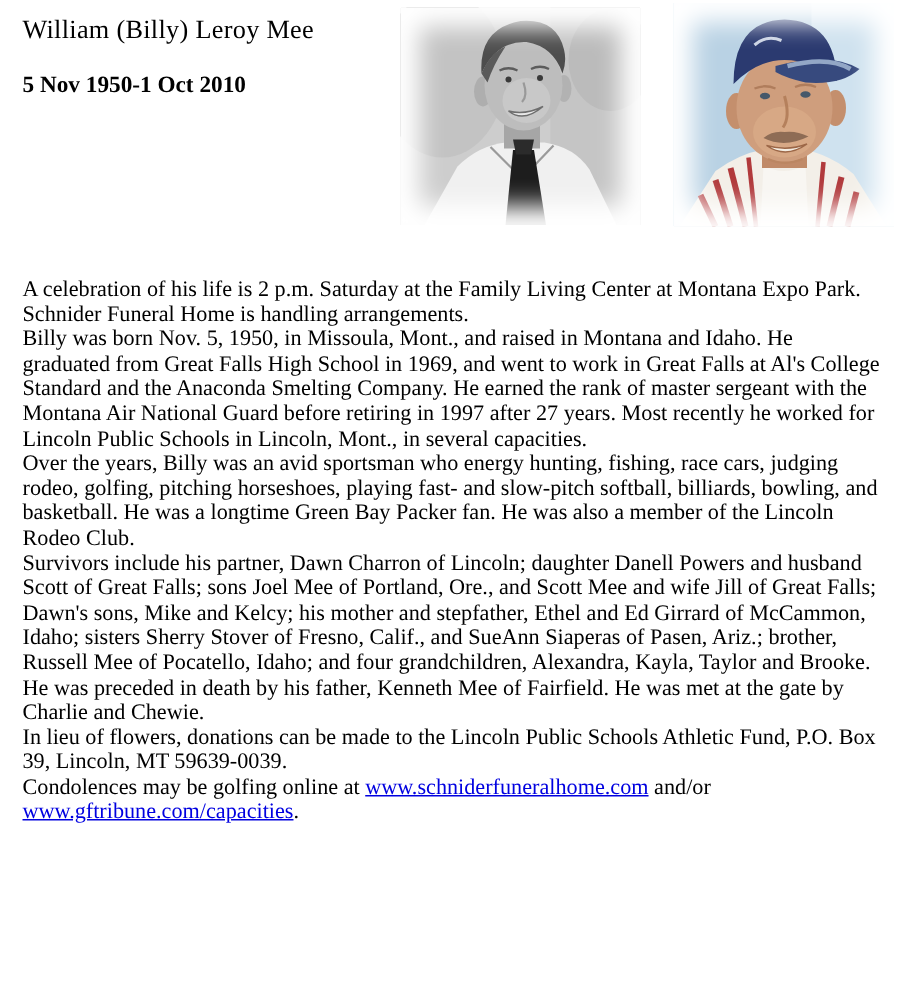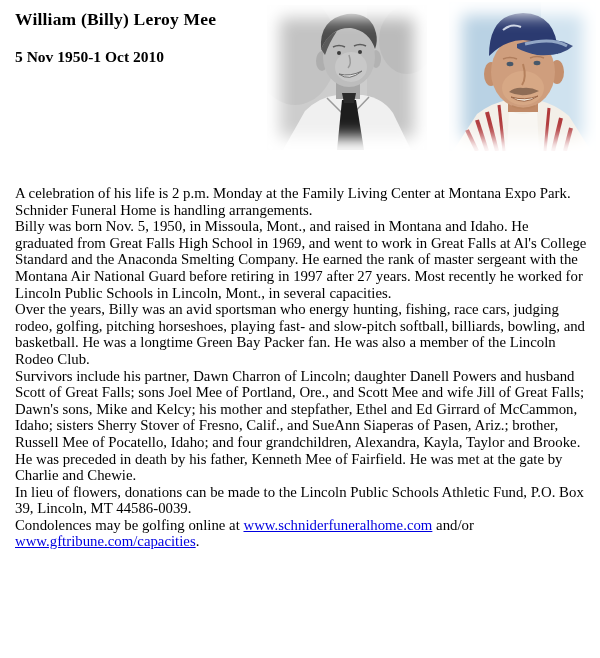--- a/index.html
+++ b/index.html
@@ -8,21 +8,21 @@
     background: #ffffff;
     font-family: "Liberation Serif", "DejaVu Serif", serif;
     color: #000000;
     position: relative;
     overflow: hidden;
   }
   .page { position: absolute; inset: 0; }
 
   .page-title {
     position: absolute; left: 15px; top: 9px;
-    font-size: 17.5px; font-weight: bold; margin: 0;
+    font-size: 17.5px; font-weight: normal; margin: 0;
     letter-spacing: 0.2px;
   }
   .life-dates {
     position: absolute; left: 15px; top: 48px;
     font-size: 15.5px; font-weight: bold;
   }
 
   .photo { position: absolute; overflow: hidden; }
   .photo svg { display: block; width: 100%; height: 100%; }
   .photo-young { left: 267px; top: 5px; width: 160px; height: 145px; }
@@ -126,22 +126,22 @@
       <path d="M74,62 Q78,76 73,83" stroke="#b5805c" stroke-width="2" fill="none"></path>
 
       <path d="M60,90 Q74,97 90,89 Q82,85 74,86 Q66,85 60,90 Z" fill="#8e6c55"></path>
       <path d="M62,95 Q75,104 89,94 Q76,99 62,95 Z" fill="#f4ede2" stroke="#9c6747" stroke-width="1"></path>
       <path d="M63,104 Q74,109 86,104" stroke="#bb8662" stroke-width="1.5" fill="none"></path>
     </svg>
     <div class="feather"></div>
   </div>
 
   <div class="body-text">
-    <p>A celebration of his life is 2 p.m. Monday at the Family Living Center at Montana Expo Park. Schnider Funeral Home is handling arrangements.</p>
+    <p>A celebration of his life is 2 p.m. Saturday at the Family Living Center at Montana Expo Park. Schnider Funeral Home is handling arrangements.</p>
     <p>Billy was born Nov. 5, 1950, in Missoula, Mont., and raised in Montana and Idaho. He graduated from Great Falls High School in 1969, and went to work in Great Falls at Al's College Standard and the Anaconda Smelting Company. He earned the rank of master sergeant with the Montana Air National Guard before retiring in 1997 after 27 years. Most recently he worked for Lincoln Public Schools in Lincoln, Mont., in several capacities.</p>
     <p>Over the years, Billy was an avid sportsman who energy hunting, fishing, race cars, judging rodeo, golfing, pitching horseshoes, playing fast- and slow-pitch softball, billiards, bowling, and basketball. He was a longtime Green Bay Packer fan. He was also a member of the Lincoln Rodeo Club.</p>
     <p>Survivors include his partner, Dawn Charron of Lincoln; daughter Danell Powers and husband Scott of Great Falls; sons Joel Mee of Portland, Ore., and Scott Mee and wife Jill of Great Falls; Dawn's sons, Mike and Kelcy; his mother and stepfather, Ethel and Ed Girrard of McCammon, Idaho; sisters Sherry Stover of Fresno, Calif., and SueAnn Siaperas of Pasen, Ariz.; brother, Russell Mee of Pocatello, Idaho; and four grandchildren, Alexandra, Kayla, Taylor and Brooke. He was preceded in death by his father, Kenneth Mee of Fairfield. He was met at the gate by Charlie and Chewie.</p>
-    <p>In lieu of flowers, donations can be made to the Lincoln Public Schools Athletic Fund, P.O. Box 39, Lincoln, MT 44586-0039.</p>
+    <p>In lieu of flowers, donations can be made to the Lincoln Public Schools Athletic Fund, P.O. Box 39, Lincoln, MT 59639-0039.</p>
     <p><span>Condolences may be golfing online at </span><a class="obit-link" href="#">www.schniderfuneralhome.com</a><span> and/or </span><a class="obit-link" href="#">www.gftribune.com/capacities</a><span>.</span></p>
   </div>
 
 
 </div>
 
 </body></html>

